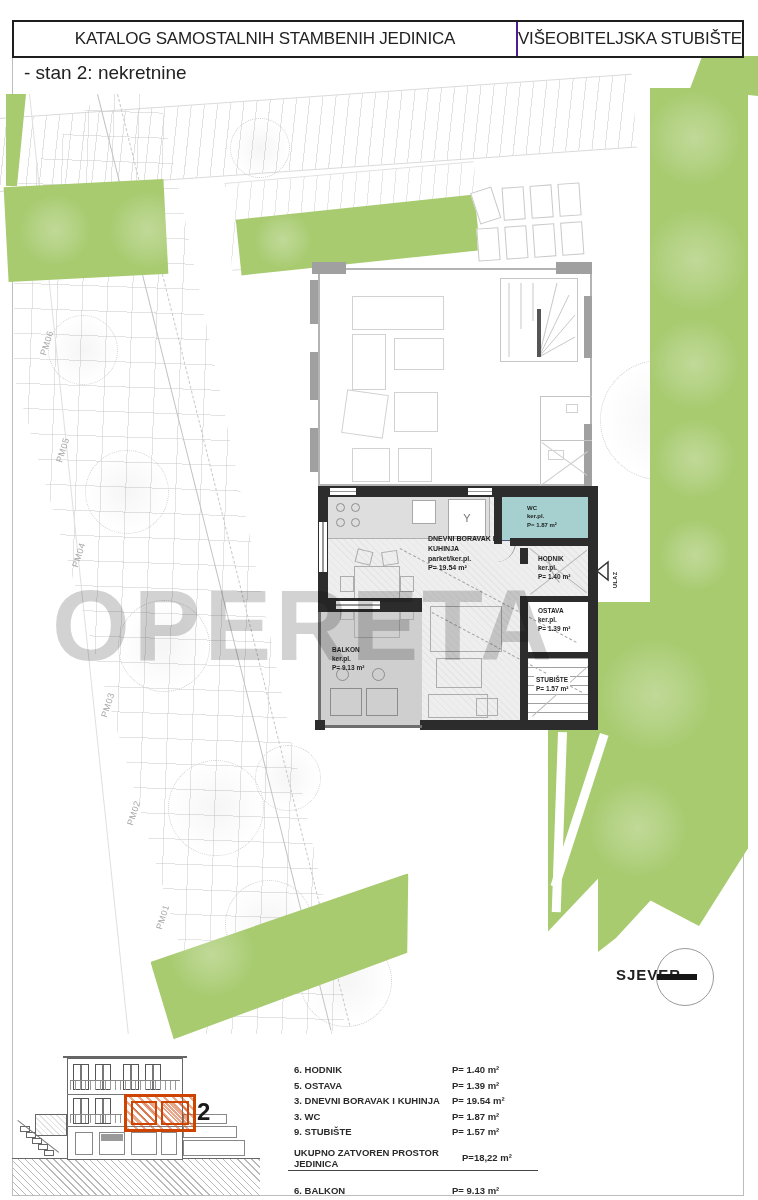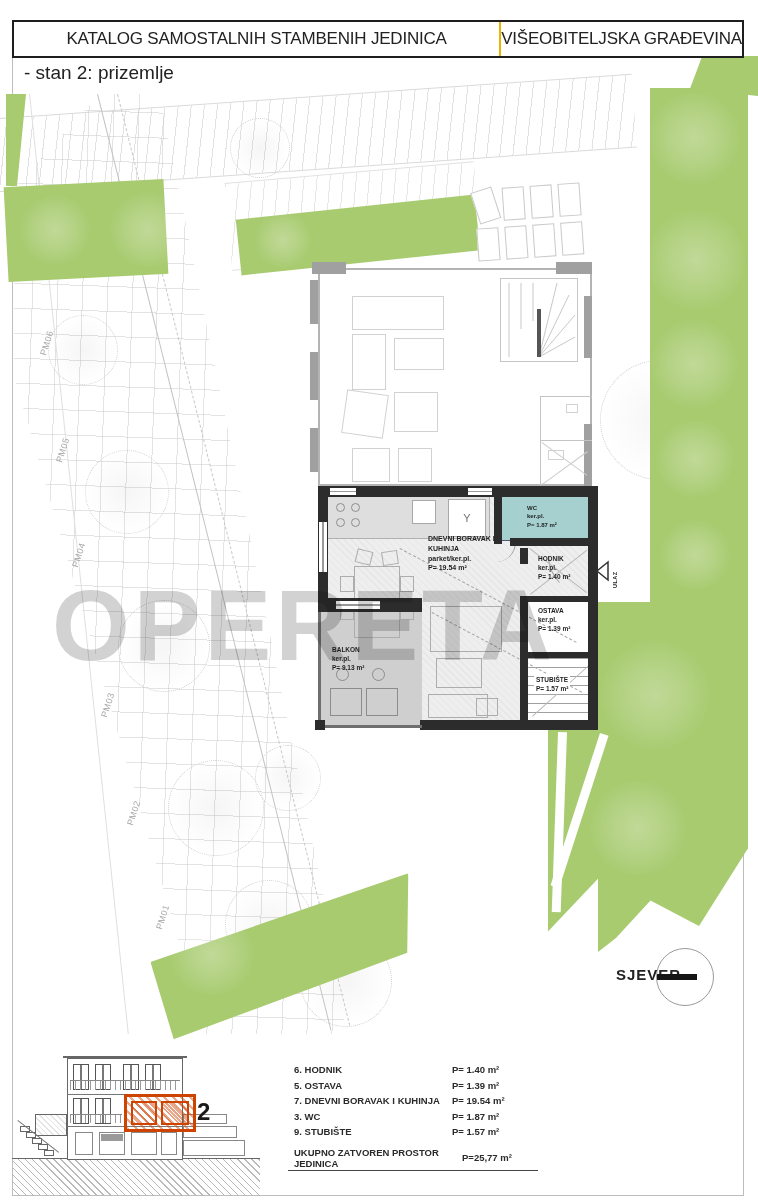--- a/index.html
+++ b/index.html
@@ -6,21 +6,21 @@
   html,body { background:#fff; }
   .sheet {
     position: relative; width: 758px; height: 1200px; background:#fff;
     font-family: "Liberation Sans", sans-serif; overflow: hidden; color:#222;
   }
   .abs { position: absolute; }
   
   .frame { position:absolute; left:12px; top:20px; width:732px; height:1176px; border:1px solid #bdbdbd; }
   .header { position:absolute; left:12px; top:20px; width:732px; height:38px; border:2px solid #1e1e1e; background:#fff; display:flex; z-index:70; }
   .hcell { display:flex; align-items:center; justify-content:center; font-size:17px; letter-spacing:-0.2px; white-space:nowrap; }
-  .hleft { width:530px; border-right:2px solid #eab308; }
+  .hleft { width:530px; border-right:2px solid #4c1d95; }
   .hright { flex:1; }
   .subtitle { position:absolute; left:24px; top:62px; font-size:19px; z-index:20; }
   
   .hband { position:absolute; background:repeating-linear-gradient(100deg,#e2e2e2 0 1px,transparent 1px 13px); border-top:1px solid #dadada; border-bottom:1px solid #dadada; z-index:1; }
   .green { position:absolute; background:#a8cb70; z-index:2; }
   .wstripe { position:absolute; background:#fff; z-index:3; transform-origin:top left; }
   .treeL { position:absolute; border-radius:50%; z-index:3; background:radial-gradient(circle, rgba(255,255,255,0.28) 0%, rgba(255,255,255,0.12) 45%, transparent 72%); }
   .treeG { position:absolute; border-radius:50%; z-index:1; border:1px dotted #cfcfcf; background:radial-gradient(circle, rgba(120,120,120,0.07) 0%, transparent 70%); }
   .pgrid { position:absolute; z-index:1;
     background: repeating-linear-gradient(2deg, rgba(200,200,200,0.5) 0 1px, transparent 1px 25px),
@@ -80,23 +80,23 @@
 </style>
 </head>
 <body>
 
 <div class="sheet">
 
   <div class="frame"></div>
 
   <div class="header">
     <div class="hcell hleft">KATALOG SAMOSTALNIH STAMBENIH JEDINICA</div>
-    <div class="hcell hright">VIŠEOBITELJSKA GRAĐEVINA</div>
-  </div>
-  <div class="subtitle">- stan 2: prizemlje</div>
+    <div class="hcell hright">VIŠEOBITELJSKA STUBIŠTE</div>
+  </div>
+  <div class="subtitle">- stan 2: nekretnine</div>
 
   <div class="hband" style="left:-5px;top:96px;width:640px;height:74px;transform:rotate(-4deg);"></div>
   <div class="hband" style="left:228px;top:172px;width:250px;height:88px;transform:rotate(-5deg);opacity:.8;"></div>
 
   <div class="pgrid" style="left:14px;top:94px;width:330px;height:940px;"></div>
   <div class="bline" style="left:98px;top:94px;width:965px;border-top:1px solid #c2c2c2;transform:rotate(76deg);"></div>
   <div class="bline" style="left:118px;top:94px;width:960px;border-top:1px dashed #c8c8c8;transform:rotate(76deg);"></div>
   <div class="bline" style="left:30px;top:94px;width:945px;border-top:1px solid #e0e0e0;transform:rotate(84deg);"></div>
 
   <div class="green" style="left:650px;top:88px;width:98px;height:864px;clip-path:polygon(0 0,100% 0,100% 88%,50% 97%,0 94%);"></div>
@@ -326,31 +326,35 @@
   <div class="legend">
     <div class="lrow">
       <span class="lname">6. HODNIK</span>
       <span class="larea">P= 1.40 m²</span>
     </div>
     <div class="lrow">
       <span class="lname">5. OSTAVA</span>
       <span class="larea">P= 1.39 m²</span>
     </div>
     <div class="lrow">
-      <span class="lname">7. DNEVNI BORAVAK I KUHINJA</span>
+      <span class="lname">3. DNEVNI BORAVAK I KUHINJA</span>
       <span class="larea">P= 19.54 m²</span>
     </div>
     <div class="lrow">
       <span class="lname">3. WC</span>
       <span class="larea">P= 1.87 m²</span>
     </div>
     <div class="lrow">
       <span class="lname">9. STUBIŠTE</span>
       <span class="larea">P= 1.57 m²</span>
     </div>
     <div class="ltotal">
       <span class="lname" style="width:168px;">UKUPNO ZATVOREN PROSTOR JEDINICA</span>
-      <span class="larea">P=25,77 m²</span>
+      <span class="larea">P=18,22 m²</span>
     </div>
     <div class="ldivider"></div>
+    <div class="lextra">
+      <span class="lname">6. BALKON</span>
+      <span class="larea">P= 9.13 m²</span>
+    </div>
   </div>
 
 </div>
 
 </body></html>

